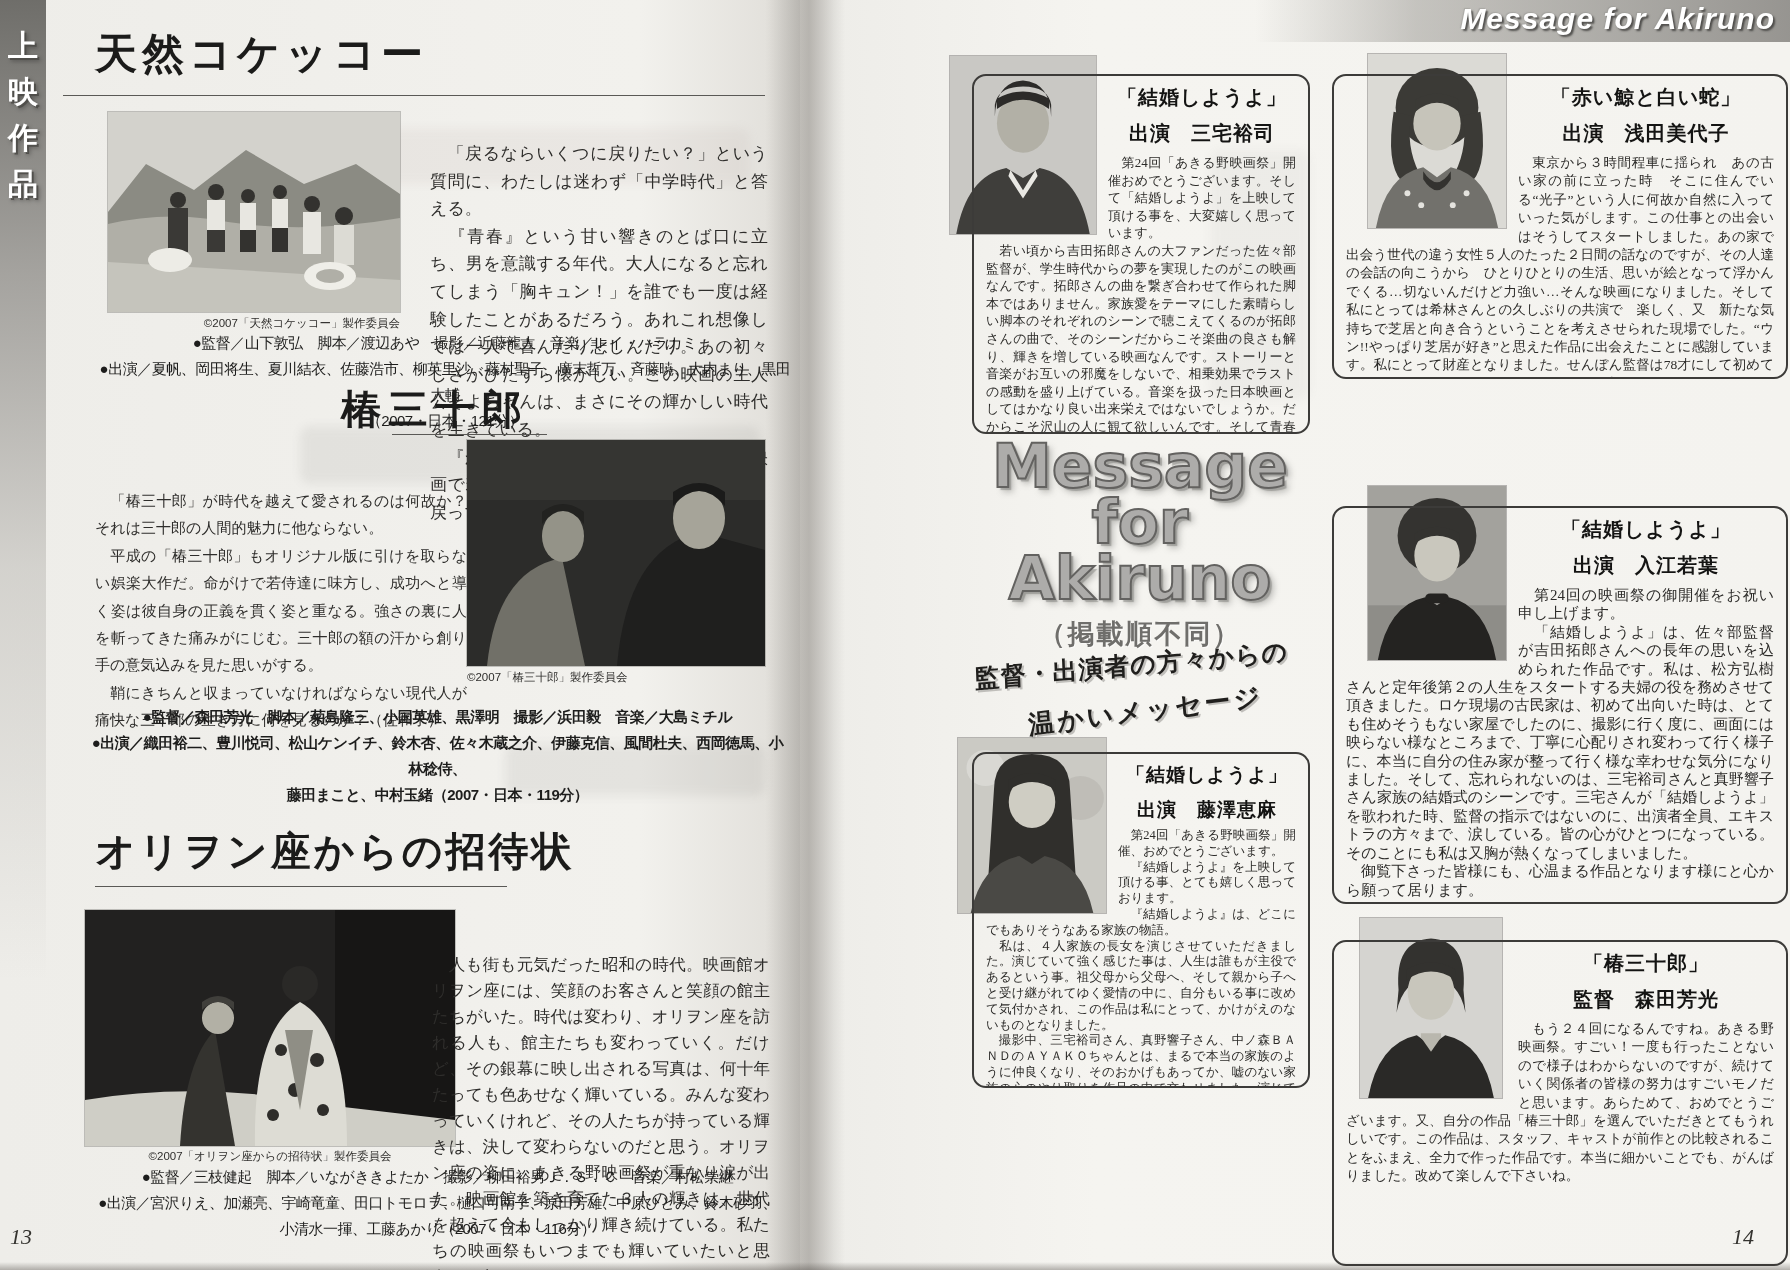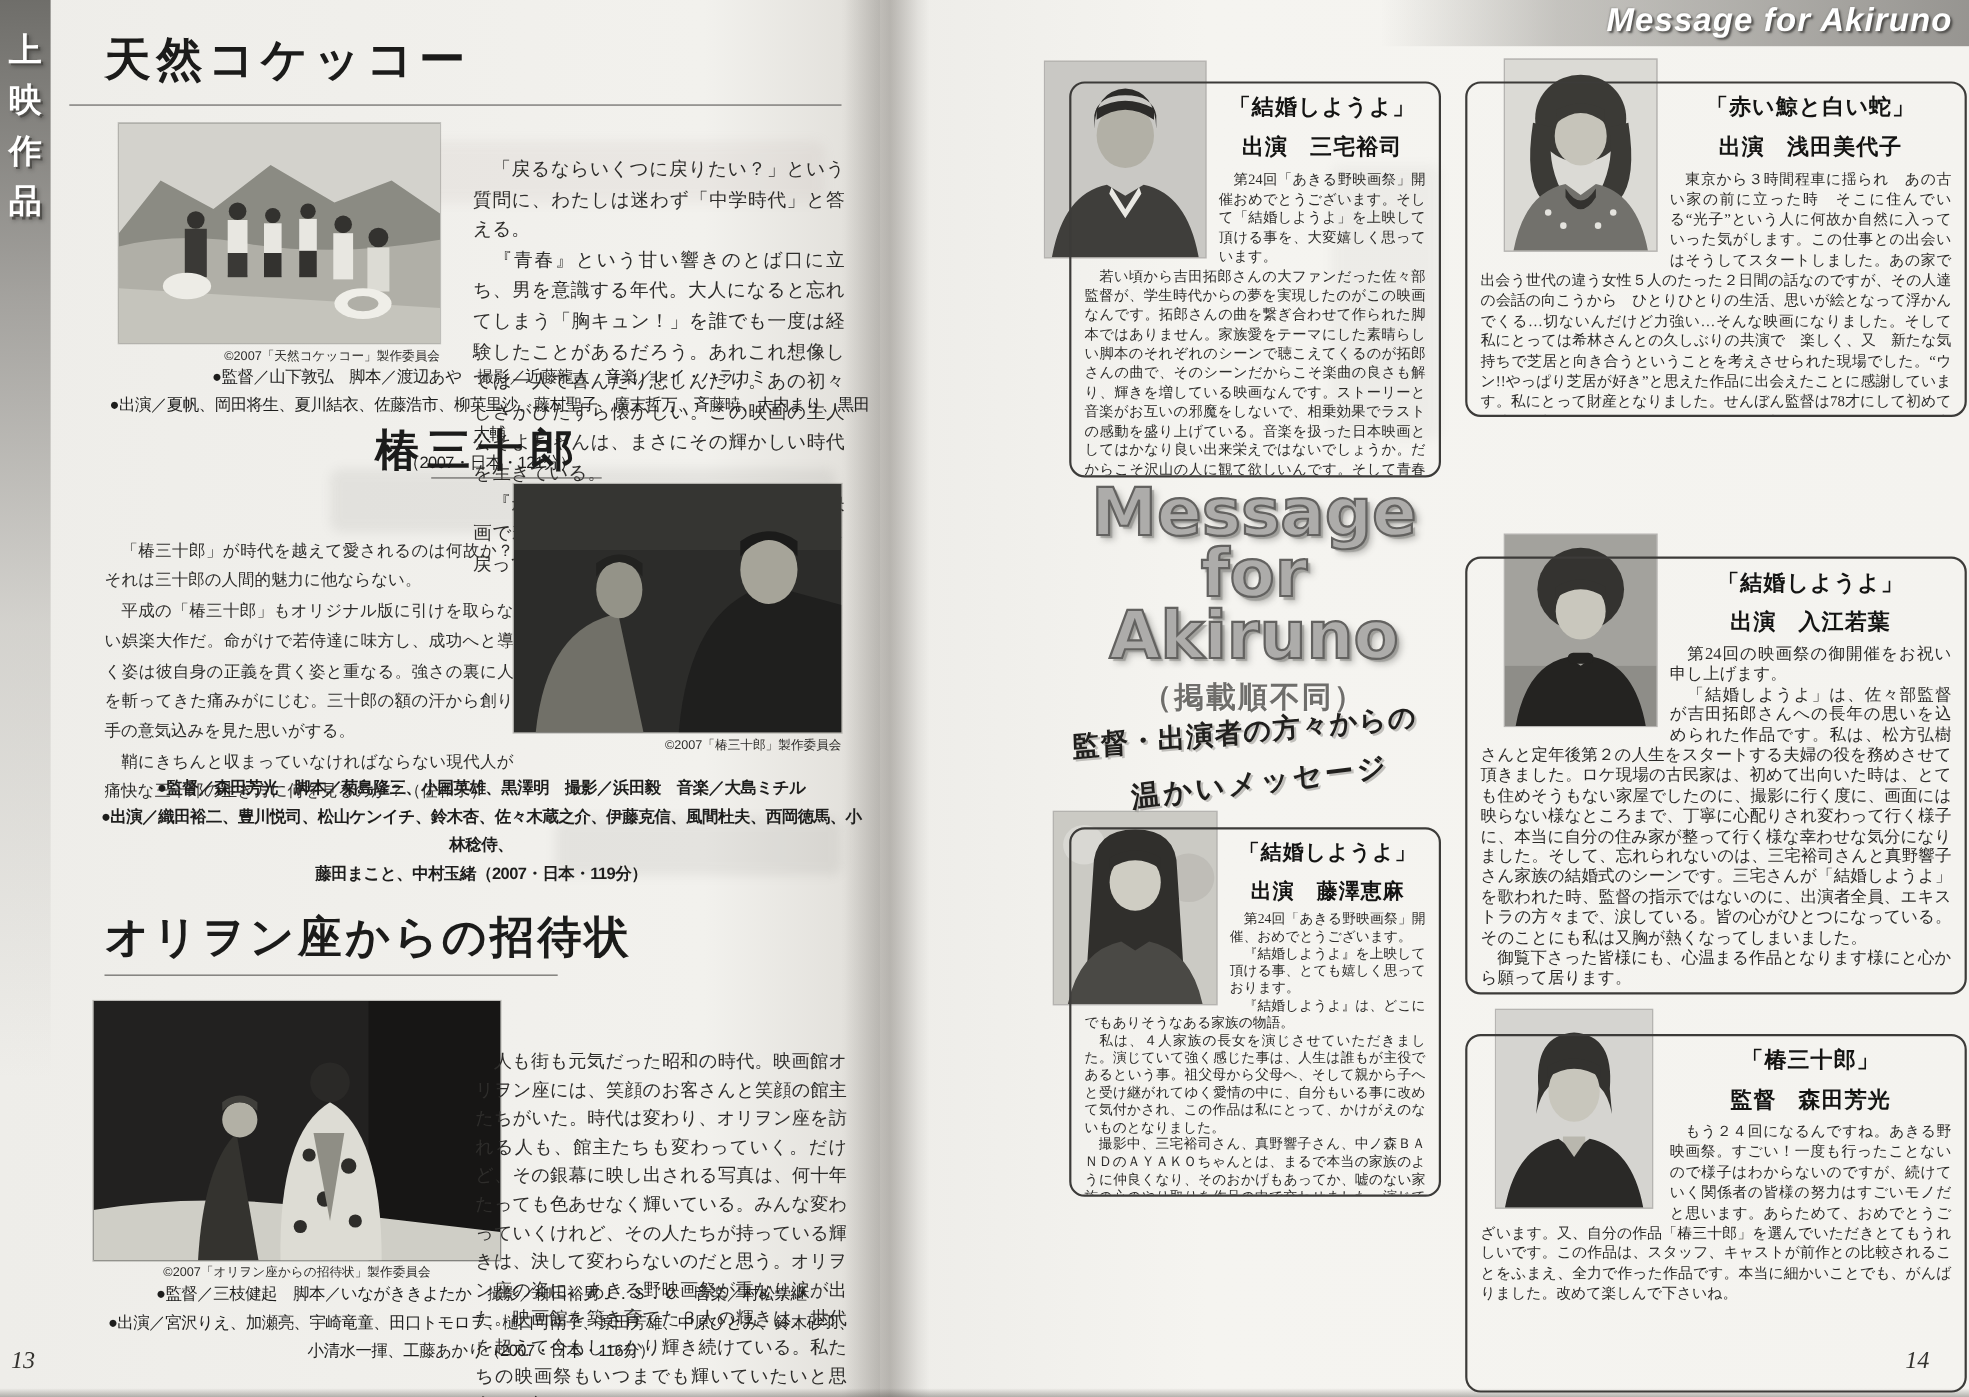--- a/index.html
+++ b/index.html
@@ -35,21 +35,21 @@
 
   .photo{position:absolute;overflow:hidden;box-shadow:0 0 0 1px rgba(40,38,35,0.25);background:#8a8a84;}
   .photo svg{display:block;width:100%;height:100%;}
   .ph1{left:108px;top:112px;width:292px;height:200px;}
   .ph2{left:467px;top:440px;width:298px;height:226px;}
   .ph3{left:85px;top:910px;width:370px;height:236px;}
 
   .caption{position:absolute;font-family:"Liberation Sans","DejaVu Sans",sans-serif;
            font-size:11.5px;color:#2f2e2c;letter-spacing:0px;}
   .c1{left:108px;top:316px;width:292px;text-align:right;}
-  .c2{left:467px;top:670px;width:298px;text-align:right;}
+  .c2{left:467px;top:670px;width:298px;text-align:left;}
   .c3{left:85px;top:1149px;width:370px;text-align:center;}
 
   .review{position:absolute;text-align:justify;white-space:pre-line;color:#2e2d2b;margin-top:44px;}
   .rv1{left:430px;top:96px;width:338px;font-size:17px;line-height:27.6px;}
   .rv2{left:95px;top:444px;width:372px;font-size:15px;line-height:27.4px;}
   .rv3{left:432px;top:908px;width:338px;font-size:16.5px;line-height:26px;}
 
   .credits{position:absolute;font-family:"Liberation Sans","DejaVu Sans",sans-serif;
            font-size:15px;line-height:26px;letter-spacing:-0.5px;color:#1d1d1c;
            white-space:pre-line;text-align:center;}

